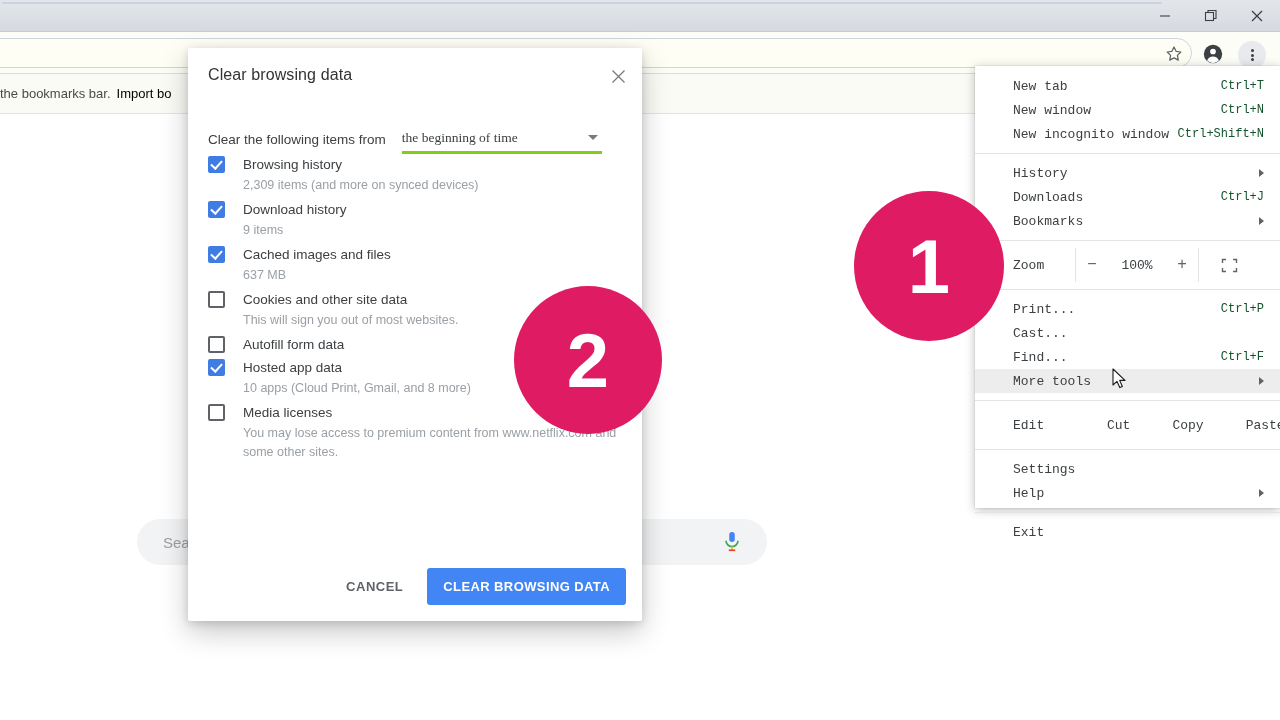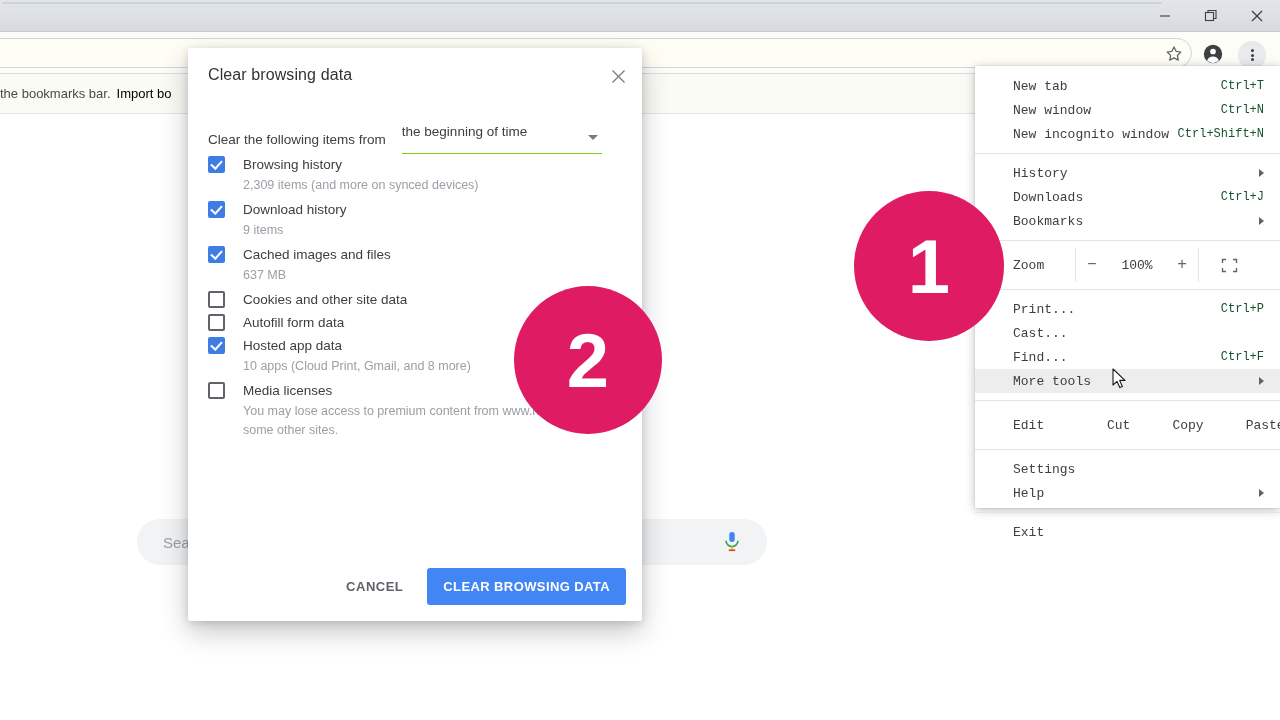--- a/index.html
+++ b/index.html
@@ -87,21 +87,21 @@
     position: absolute; right: 12px; top: 16px; width: 24px; height: 24px;
     display: flex; align-items: center; justify-content: center; color: #7a7a7a;
   }
   .dlg-row-period {
     position: absolute; left: 20px; top: 74px; right: 20px; height: 34px;
     display: flex; align-items: center;
   }
   .period-label { font-size: 13.5px; color: #3c4043; }
   .period-select {
     position: relative; margin-left: 16px; width: 200px; height: 30px;
-    border-bottom: 1px solid #84cc16; display: flex; align-items: flex-start;
+    border-bottom: 3px solid #84cc16; display: flex; align-items: center; font-family: Liberation Serif, serif;
   }
   .period-value { font-size: 13.5px; color: #3c4043; }
   .period-caret {
     position: absolute; right: 4px; top: 11px;
     width: 0; height: 0; border-left: 5px solid transparent; border-right: 5px solid transparent;
     border-top: 5px solid #7a7a7a;
   }
 
   .cb-list { position: absolute; left: 20px; top: 108px; right: 18px; }
   .cb-item { position: relative; display: flex; padding: 0 0 6px 0; }
@@ -282,20 +282,21 @@
           <div class="cb-box on"></div>
           <div class="cb-texts">
             <div class="cb-label">Cached images and files</div>
             <div class="cb-sub">637 MB</div>
           </div>
         </div>
         <div class="cb-item">
           <div class="cb-box off"></div>
           <div class="cb-texts">
             <div class="cb-label">Cookies and other site data</div>
+            <div class="cb-sub">This will sign you out of most websites.</div>
           </div>
         </div>
         <div class="cb-item">
           <div class="cb-box off"></div>
           <div class="cb-texts">
             <div class="cb-label">Autofill form data</div>
           </div>
         </div>
         <div class="cb-item">
           <div class="cb-box on"></div>

